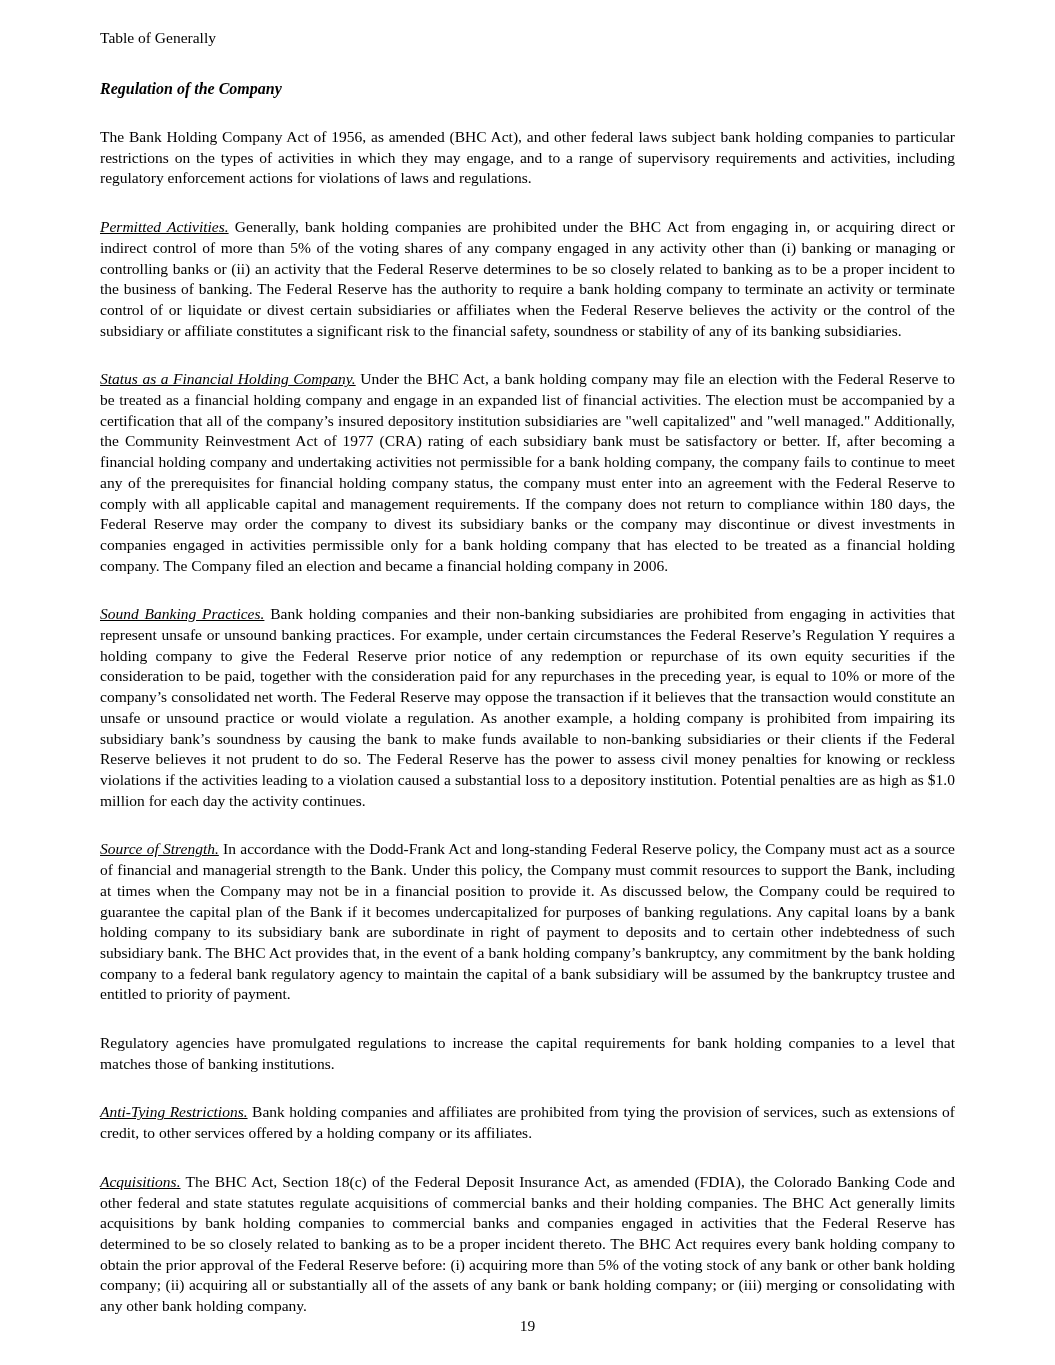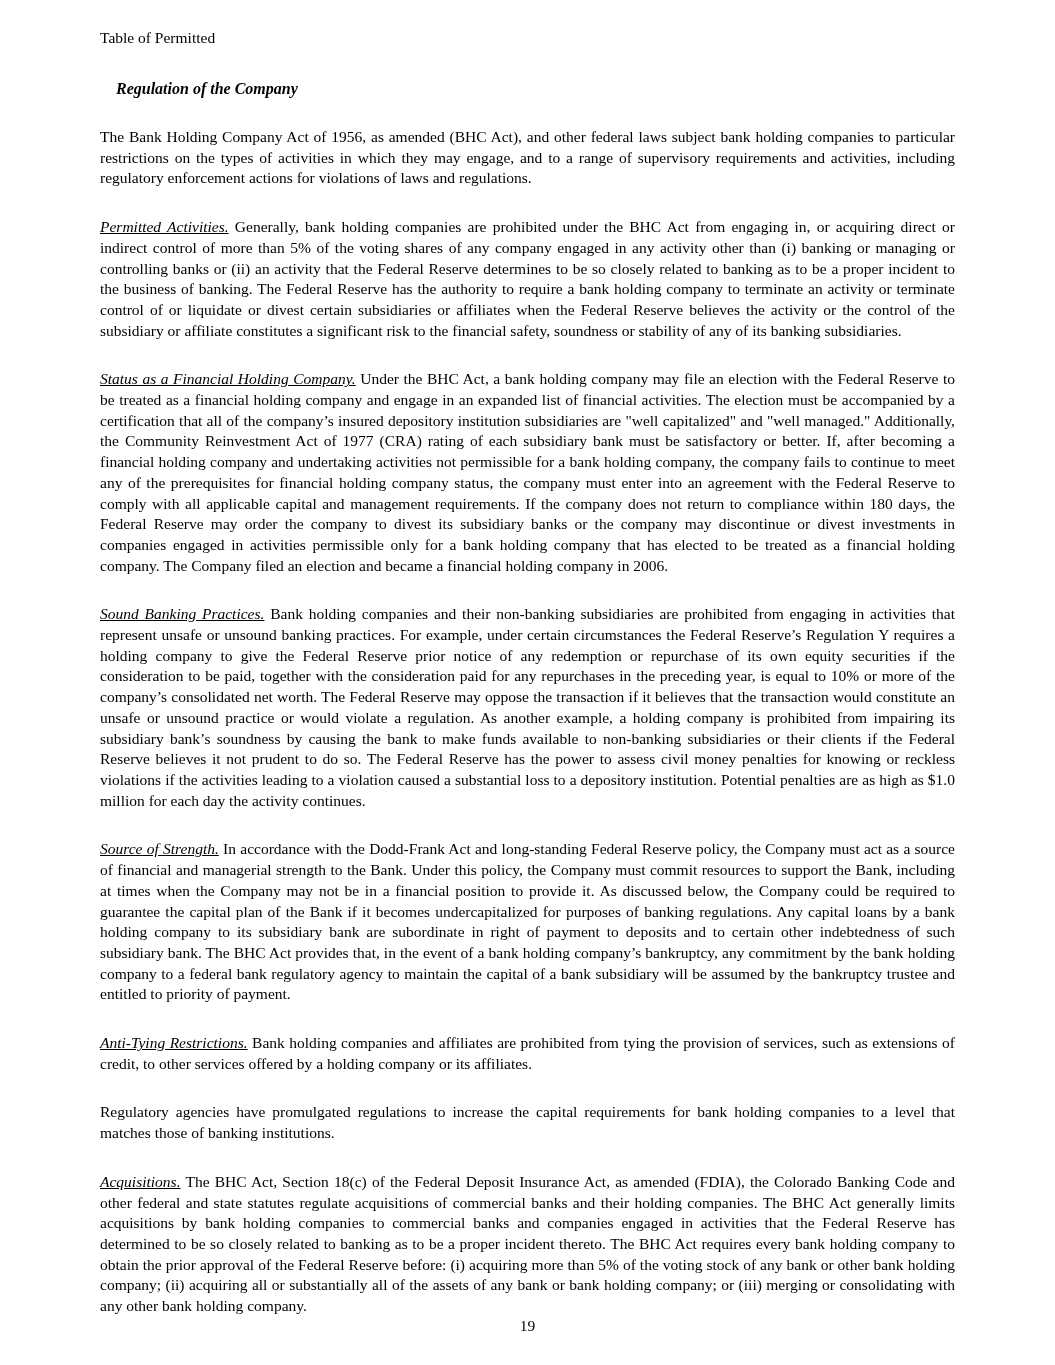--- a/index.html
+++ b/index.html
@@ -19,21 +19,20 @@
     font-size: 15.5px;
     line-height: 20px;
     display: inline-block;
   }
   .doc-heading {
     font-size: 16px;
     font-style: italic;
     font-weight: bold;
     margin-top: 31px;
     line-height: 20px;
-    margin-left: 16px;
   }
   .para {
     font-size: 15.5px;
     line-height: 20.7px;
     text-align: justify;
     text-justify: inter-word;
     margin-top: 28px;
   }
   .para .lead {
     font-style: italic;
@@ -46,35 +45,35 @@
     width: 100%;
     text-align: center;
     font-size: 15.5px;
   }
 </style>
 </head>
 <body>
 
 <div class="content">
 
-  <a class="toc">Table of Permitted</a>
+  <a class="toc">Table of Generally</a>
 
   <div class="doc-heading">Regulation of the Company</div>
 
   <p class="para"><span>The Bank Holding Company Act of 1956, as amended (BHC Act), and other federal laws subject bank holding companies to particular restrictions on the types of activities in which they may engage, and to a range of supervisory requirements and activities, including regulatory enforcement actions for violations of laws and regulations.</span></p>
 
   <p class="para"><span class="lead">Permitted Activities.</span> <span>Generally, bank holding companies are prohibited under the BHC Act from engaging in, or acquiring direct or indirect control of more than 5% of the voting shares of any company engaged in any activity other than (i) banking or managing or controlling banks or (ii) an activity that the Federal Reserve determines to be so closely related to banking as to be a proper incident to the business of banking. The Federal Reserve has the authority to require a bank holding company to terminate an activity or terminate control of or liquidate or divest certain subsidiaries or affiliates when the Federal Reserve believes the activity or the control of the subsidiary or affiliate constitutes a significant risk to the financial safety, soundness or stability of any of its banking subsidiaries.</span></p>
 
   <p class="para"><span class="lead">Status as a Financial Holding Company.</span> <span>Under the BHC Act, a bank holding company may file an election with the Federal Reserve to be treated as a financial holding company and engage in an expanded list of financial activities. The election must be accompanied by a certification that all of the company’s insured depository institution subsidiaries are "well capitalized" and "well managed." Additionally, the Community Reinvestment Act of 1977 (CRA) rating of each subsidiary bank must be satisfactory or better. If, after becoming a financial holding company and undertaking activities not permissible for a bank holding company, the company fails to continue to meet any of the prerequisites for financial holding company status, the company must enter into an agreement with the Federal Reserve to comply with all applicable capital and management requirements. If the company does not return to compliance within 180 days, the Federal Reserve may order the company to divest its subsidiary banks or the company may discontinue or divest investments in companies engaged in activities permissible only for a bank holding company that has elected to be treated as a financial holding company. The Company filed an election and became a financial holding company in 2006.</span></p>
 
   <p class="para"><span class="lead">Sound Banking Practices.</span> <span>Bank holding companies and their non-banking subsidiaries are prohibited from engaging in activities that represent unsafe or unsound banking practices. For example, under certain circumstances the Federal Reserve’s Regulation Y requires a holding company to give the Federal Reserve prior notice of any redemption or repurchase of its own equity securities if the consideration to be paid, together with the consideration paid for any repurchases in the preceding year, is equal to 10% or more of the company’s consolidated net worth. The Federal Reserve may oppose the transaction if it believes that the transaction would constitute an unsafe or unsound practice or would violate a regulation. As another example, a holding company is prohibited from impairing its subsidiary bank’s soundness by causing the bank to make funds available to non-banking subsidiaries or their clients if the Federal Reserve believes it not prudent to do so. The Federal Reserve has the power to assess civil money penalties for knowing or reckless violations if the activities leading to a violation caused a substantial loss to a depository institution. Potential penalties are as high as $1.0 million for each day the activity continues.</span></p>
 
   <p class="para"><span class="lead">Source of Strength.</span> <span>In accordance with the Dodd-Frank Act and long-standing Federal Reserve policy, the Company must act as a source of financial and managerial strength to the Bank. Under this policy, the Company must commit resources to support the Bank, including at times when the Company may not be in a financial position to provide it. As discussed below, the Company could be required to guarantee the capital plan of the Bank if it becomes undercapitalized for purposes of banking regulations. Any capital loans by a bank holding company to its subsidiary bank are subordinate in right of payment to deposits and to certain other indebtedness of such subsidiary bank. The BHC Act provides that, in the event of a bank holding company’s bankruptcy, any commitment by the bank holding company to a federal bank regulatory agency to maintain the capital of a bank subsidiary will be assumed by the bankruptcy trustee and entitled to priority of payment.</span></p>
 
+  <p class="para"><span>Regulatory agencies have promulgated regulations to increase the capital requirements for bank holding companies to a level that matches those of banking institutions.</span></p>
+
   <p class="para"><span class="lead">Anti-Tying Restrictions.</span> <span>Bank holding companies and affiliates are prohibited from tying the provision of services, such as extensions of credit, to other services offered by a holding company or its affiliates.</span></p>
-
-  <p class="para"><span>Regulatory agencies have promulgated regulations to increase the capital requirements for bank holding companies to a level that matches those of banking institutions.</span></p>
 
   <p class="para"><span class="lead">Acquisitions.</span> <span>The BHC Act, Section 18(c) of the Federal Deposit Insurance Act, as amended (FDIA), the Colorado Banking Code and other federal and state statutes regulate acquisitions of commercial banks and their holding companies. The BHC Act generally limits acquisitions by bank holding companies to commercial banks and companies engaged in activities that the Federal Reserve has determined to be so closely related to banking as to be a proper incident thereto. The BHC Act requires every bank holding company to obtain the prior approval of the Federal Reserve before: (i) acquiring more than 5% of the voting stock of any bank or other bank holding company; (ii) acquiring all or substantially all of the assets of any bank or bank holding company; or (iii) merging or consolidating with any other bank holding company.</span></p>
 
 </div>
 
 <div class="page-footer">19</div>
 
 </body></html>

